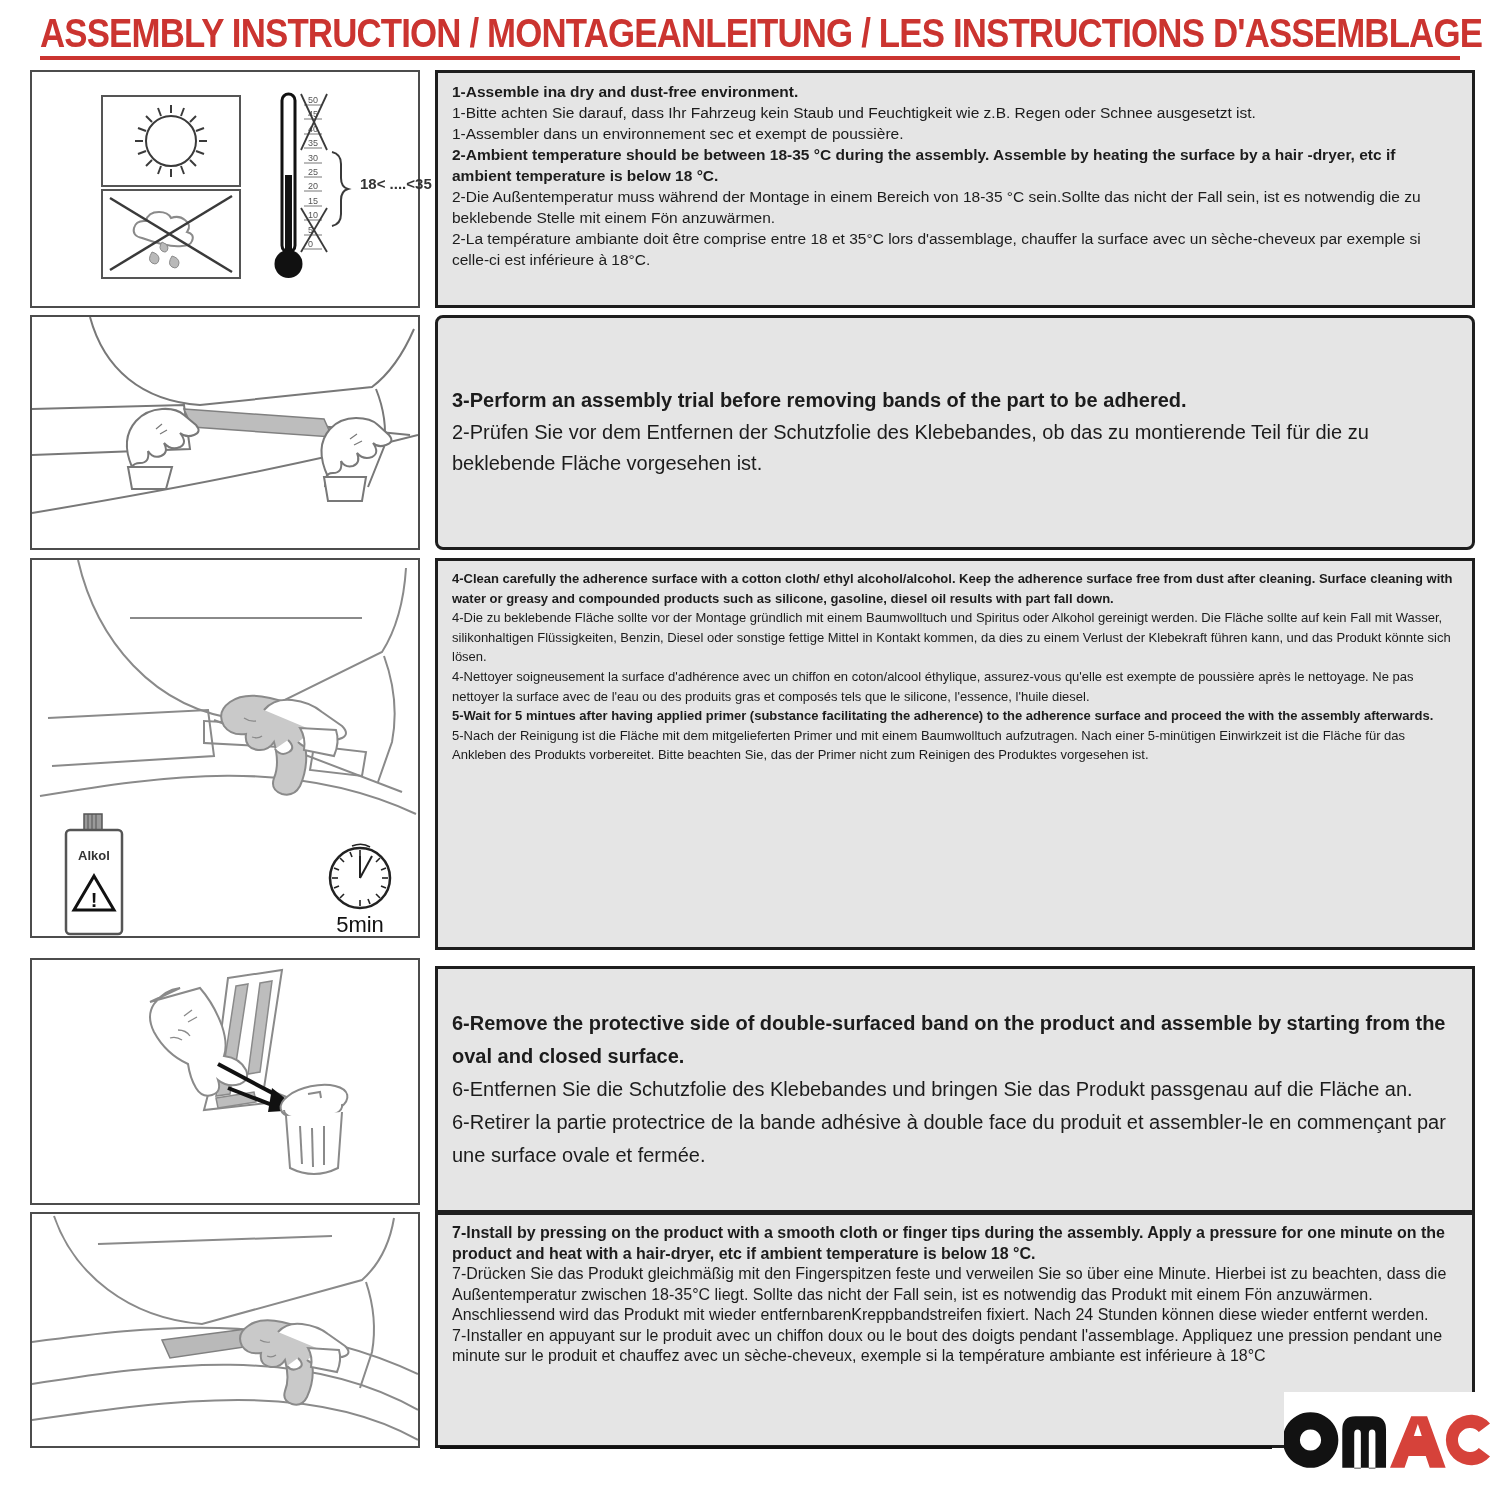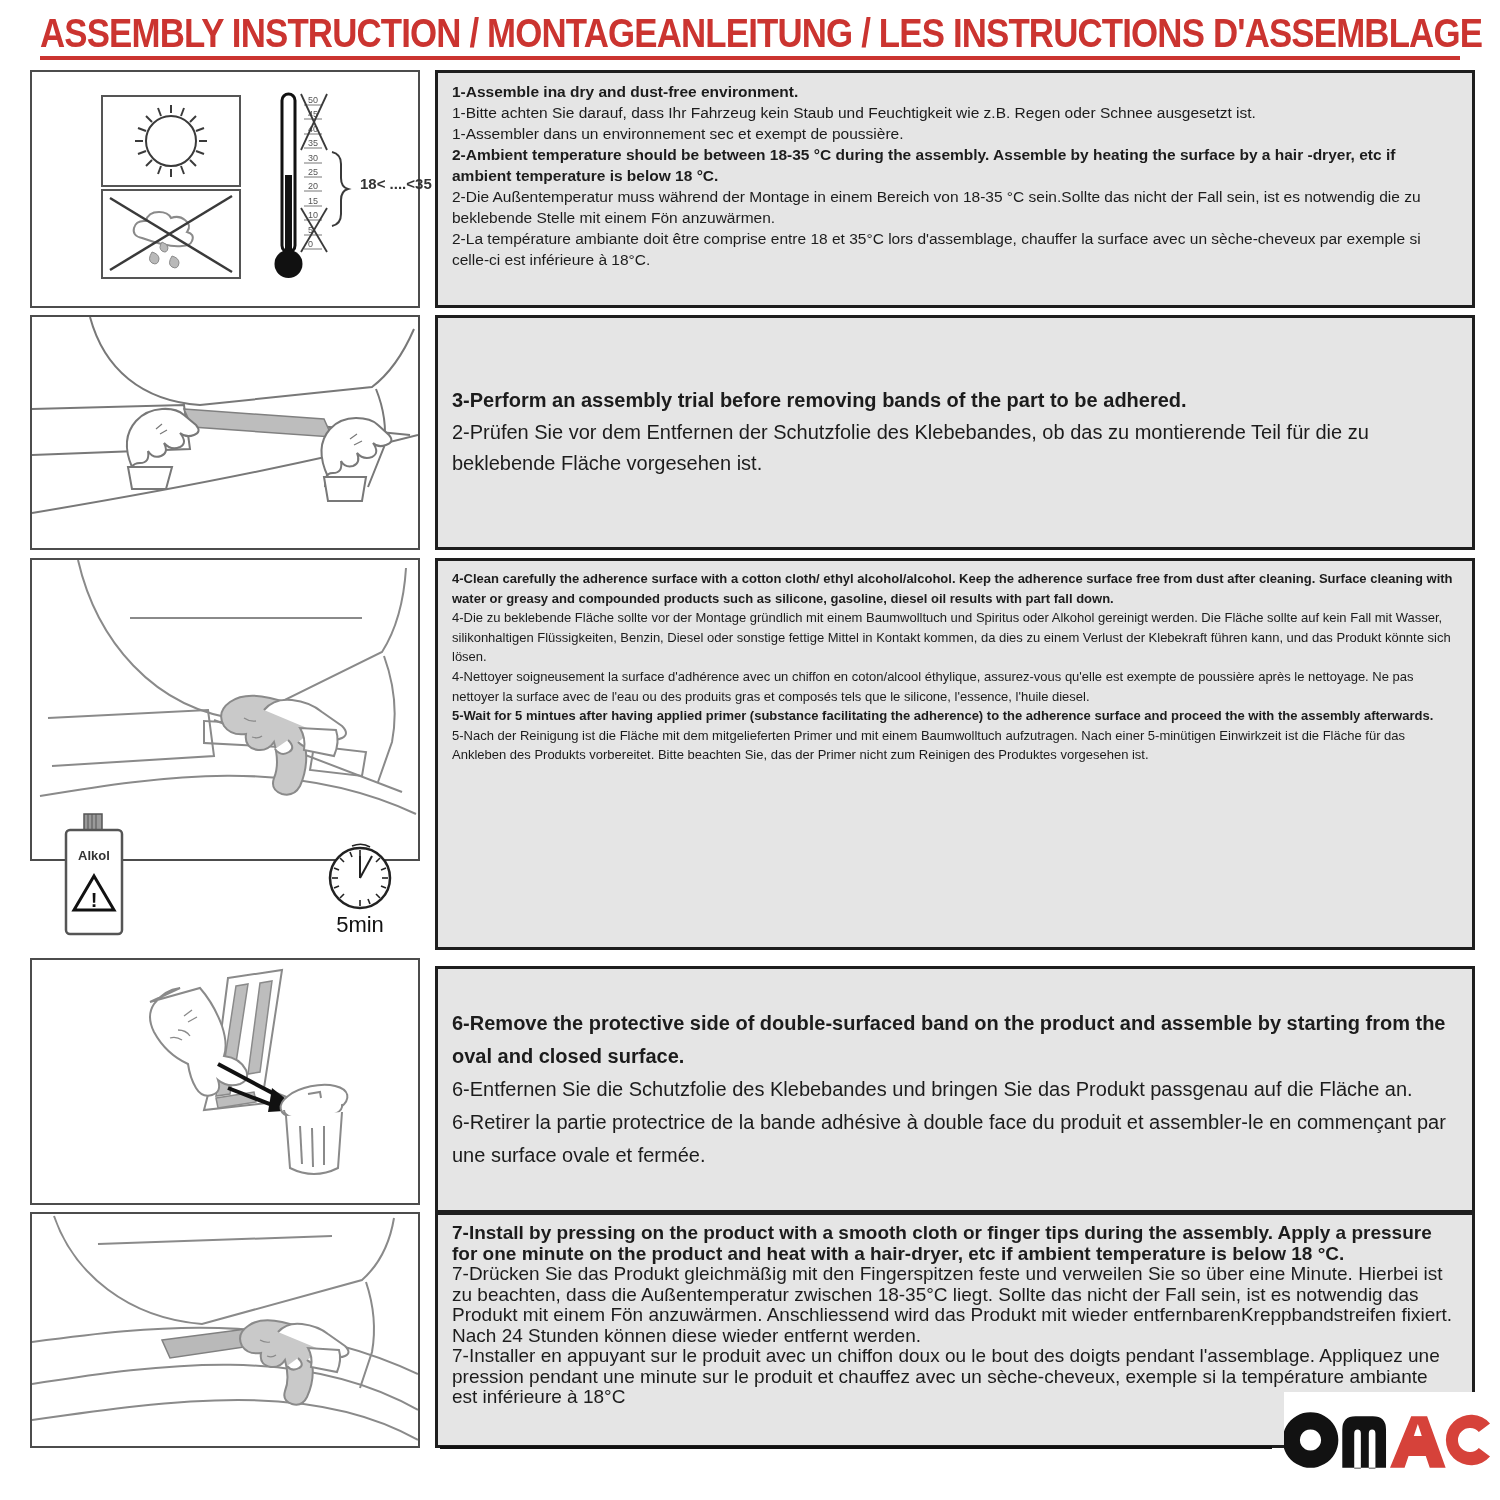--- a/index.html
+++ b/index.html
@@ -24,22 +24,22 @@
     position:absolute;left:435px;width:1040px;box-sizing:border-box;
     border:3px solid #1e1e1e;background:#e5e5e5;
     padding:8px 16px 8px 14px;display:flex;flex-direction:column;
   }
   .v-center{justify-content:center;}
   .text-box p{margin:0;}
   .b{font-weight:bold;}
   .sp{margin-top:18px;}
   .t-sm1{font-size:15.5px;line-height:21px;}
   .t-sm{font-size:13px;line-height:19.6px;}
-  .t-md{font-size:19px;line-height:20.5px;}
-  .t-lg{font-size:20px;line-height:31.5px;}
+  .t-md{font-size:16px;line-height:20.5px;}
+  .t-lg{font-size:20px;line-height:31.5px;border-radius:8px;}
   .t-lg4{font-size:20px;line-height:33px;}
   svg{display:block;}
   .footer-rule{position:absolute;left:440px;top:1446px;width:832px;height:3px;background:#111;}
   .logo-wrap{position:absolute;left:1284px;top:1392px;width:212px;height:96px;background:#fff;}
 </style>
 </head>
 <body>
 
 <div class="title">ASSEMBLY INSTRUCTION / MONTAGEANLEITUNG / LES INSTRUCTIONS D'ASSEMBLAGE</div>
 <div class="title-underline"></div>
@@ -160,21 +160,21 @@
       </g>
     </svg>
   </div>
   <div class="text-box t-lg v-center" style="top:315px;height:235px;">
       <p class="b">3-Perform an assembly trial before removing bands of the part to be adhered.</p>
       <p>2-Prüfen Sie vor dem Entfernen der Schutzfolie des Klebebandes, ob das zu montierende Teil für die zu beklebende Fläche vorgesehen ist.</p>
     </div>
 </div>
 
 <div class="row">
-  <div class="illus-box" style="top:558px;height:303px;">
+  <div class="illus-box" style="top:558px;height:380px;">
     <svg viewBox="0 0 386 388" width="386" height="388">
       <g fill="none" stroke="#8a8a8a" stroke-width="2">
         <path d="M46,0 C64,78 120,150 212,160 L350,92 C364,70 372,40 374,8"></path>
         <path d="M98,58 L330,58"></path>
         <path d="M352,96 q16,44 8,86 l-14,40"></path>
         <path d="M16,158 L176,150 L182,196 L20,206"></path>
         <path d="M8,236 C130,216 260,196 384,254"></path>
         <path d="M182,160 L370,232"></path>
         <rect x="172" y="152" width="82" height="22" transform="skewY(3)"></rect>
         <path d="M282,186 l52,6 l-4,24 l-52,-6 z"></path>

